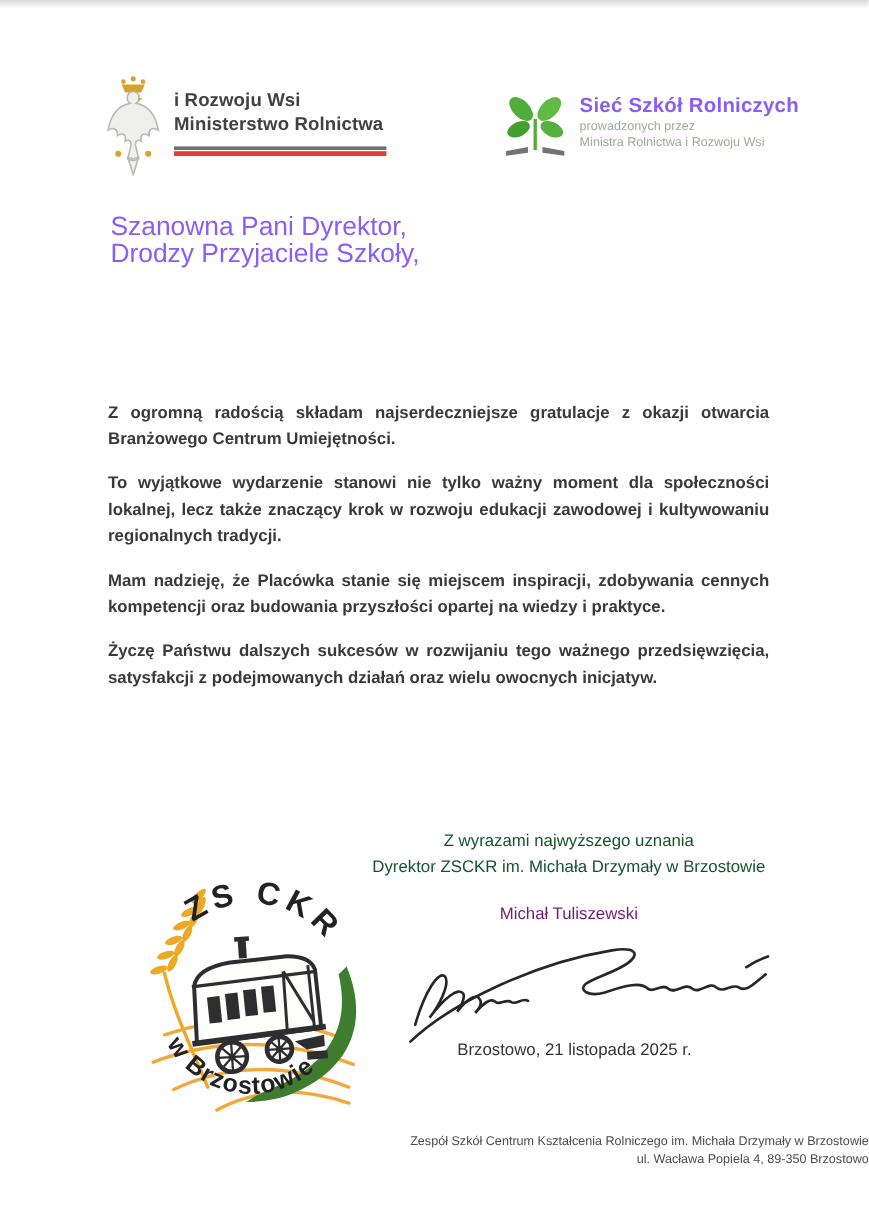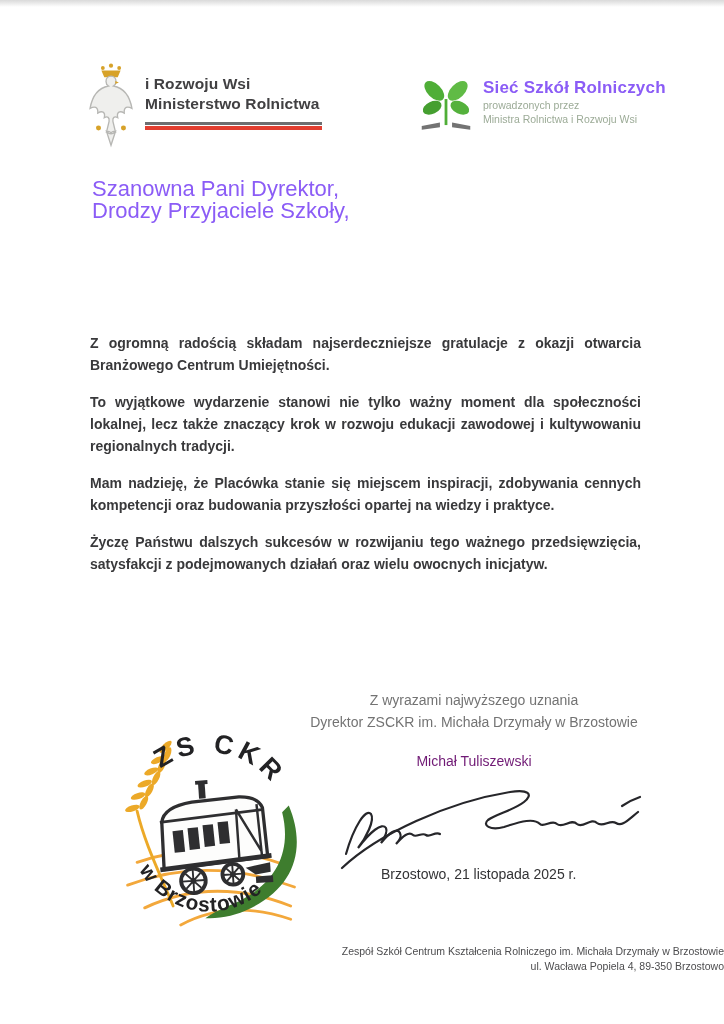--- a/index.html
+++ b/index.html
@@ -43,21 +43,21 @@
 
   
   .body-text { position: absolute; left: 90px; top: 332px; width: 551px; }
   .body-text p {
     font-size: 14px; line-height: 22px; color: #39393b;
     text-align: justify; margin-bottom: 15px; font-weight: bold;
   }
 
   
   .signoff { position: absolute; left: 298px; top: 690px; width: 352px; text-align: center; }
-  .signoff div { font-size: 14px; line-height: 21.5px; color: #737373; }
+  .signoff div { font-size: 14px; line-height: 21.5px; color: #14532d; }
   .signer-name { position: absolute; left: 298px; top: 753px; width: 352px; text-align: center;
     font-size: 14px; color: #701a75; }
   .signature { position: absolute; left: 338px; top: 772px; }
   .place-date { position: absolute; left: 381px; top: 866px; font-size: 14px; color: #333335; }
 
   
   .school-emblem { position: absolute; left: 103px; top: 720px; }
 
   
   .footer { position: absolute; left: 0; top: 944px; width: 724px; text-align: right; }

